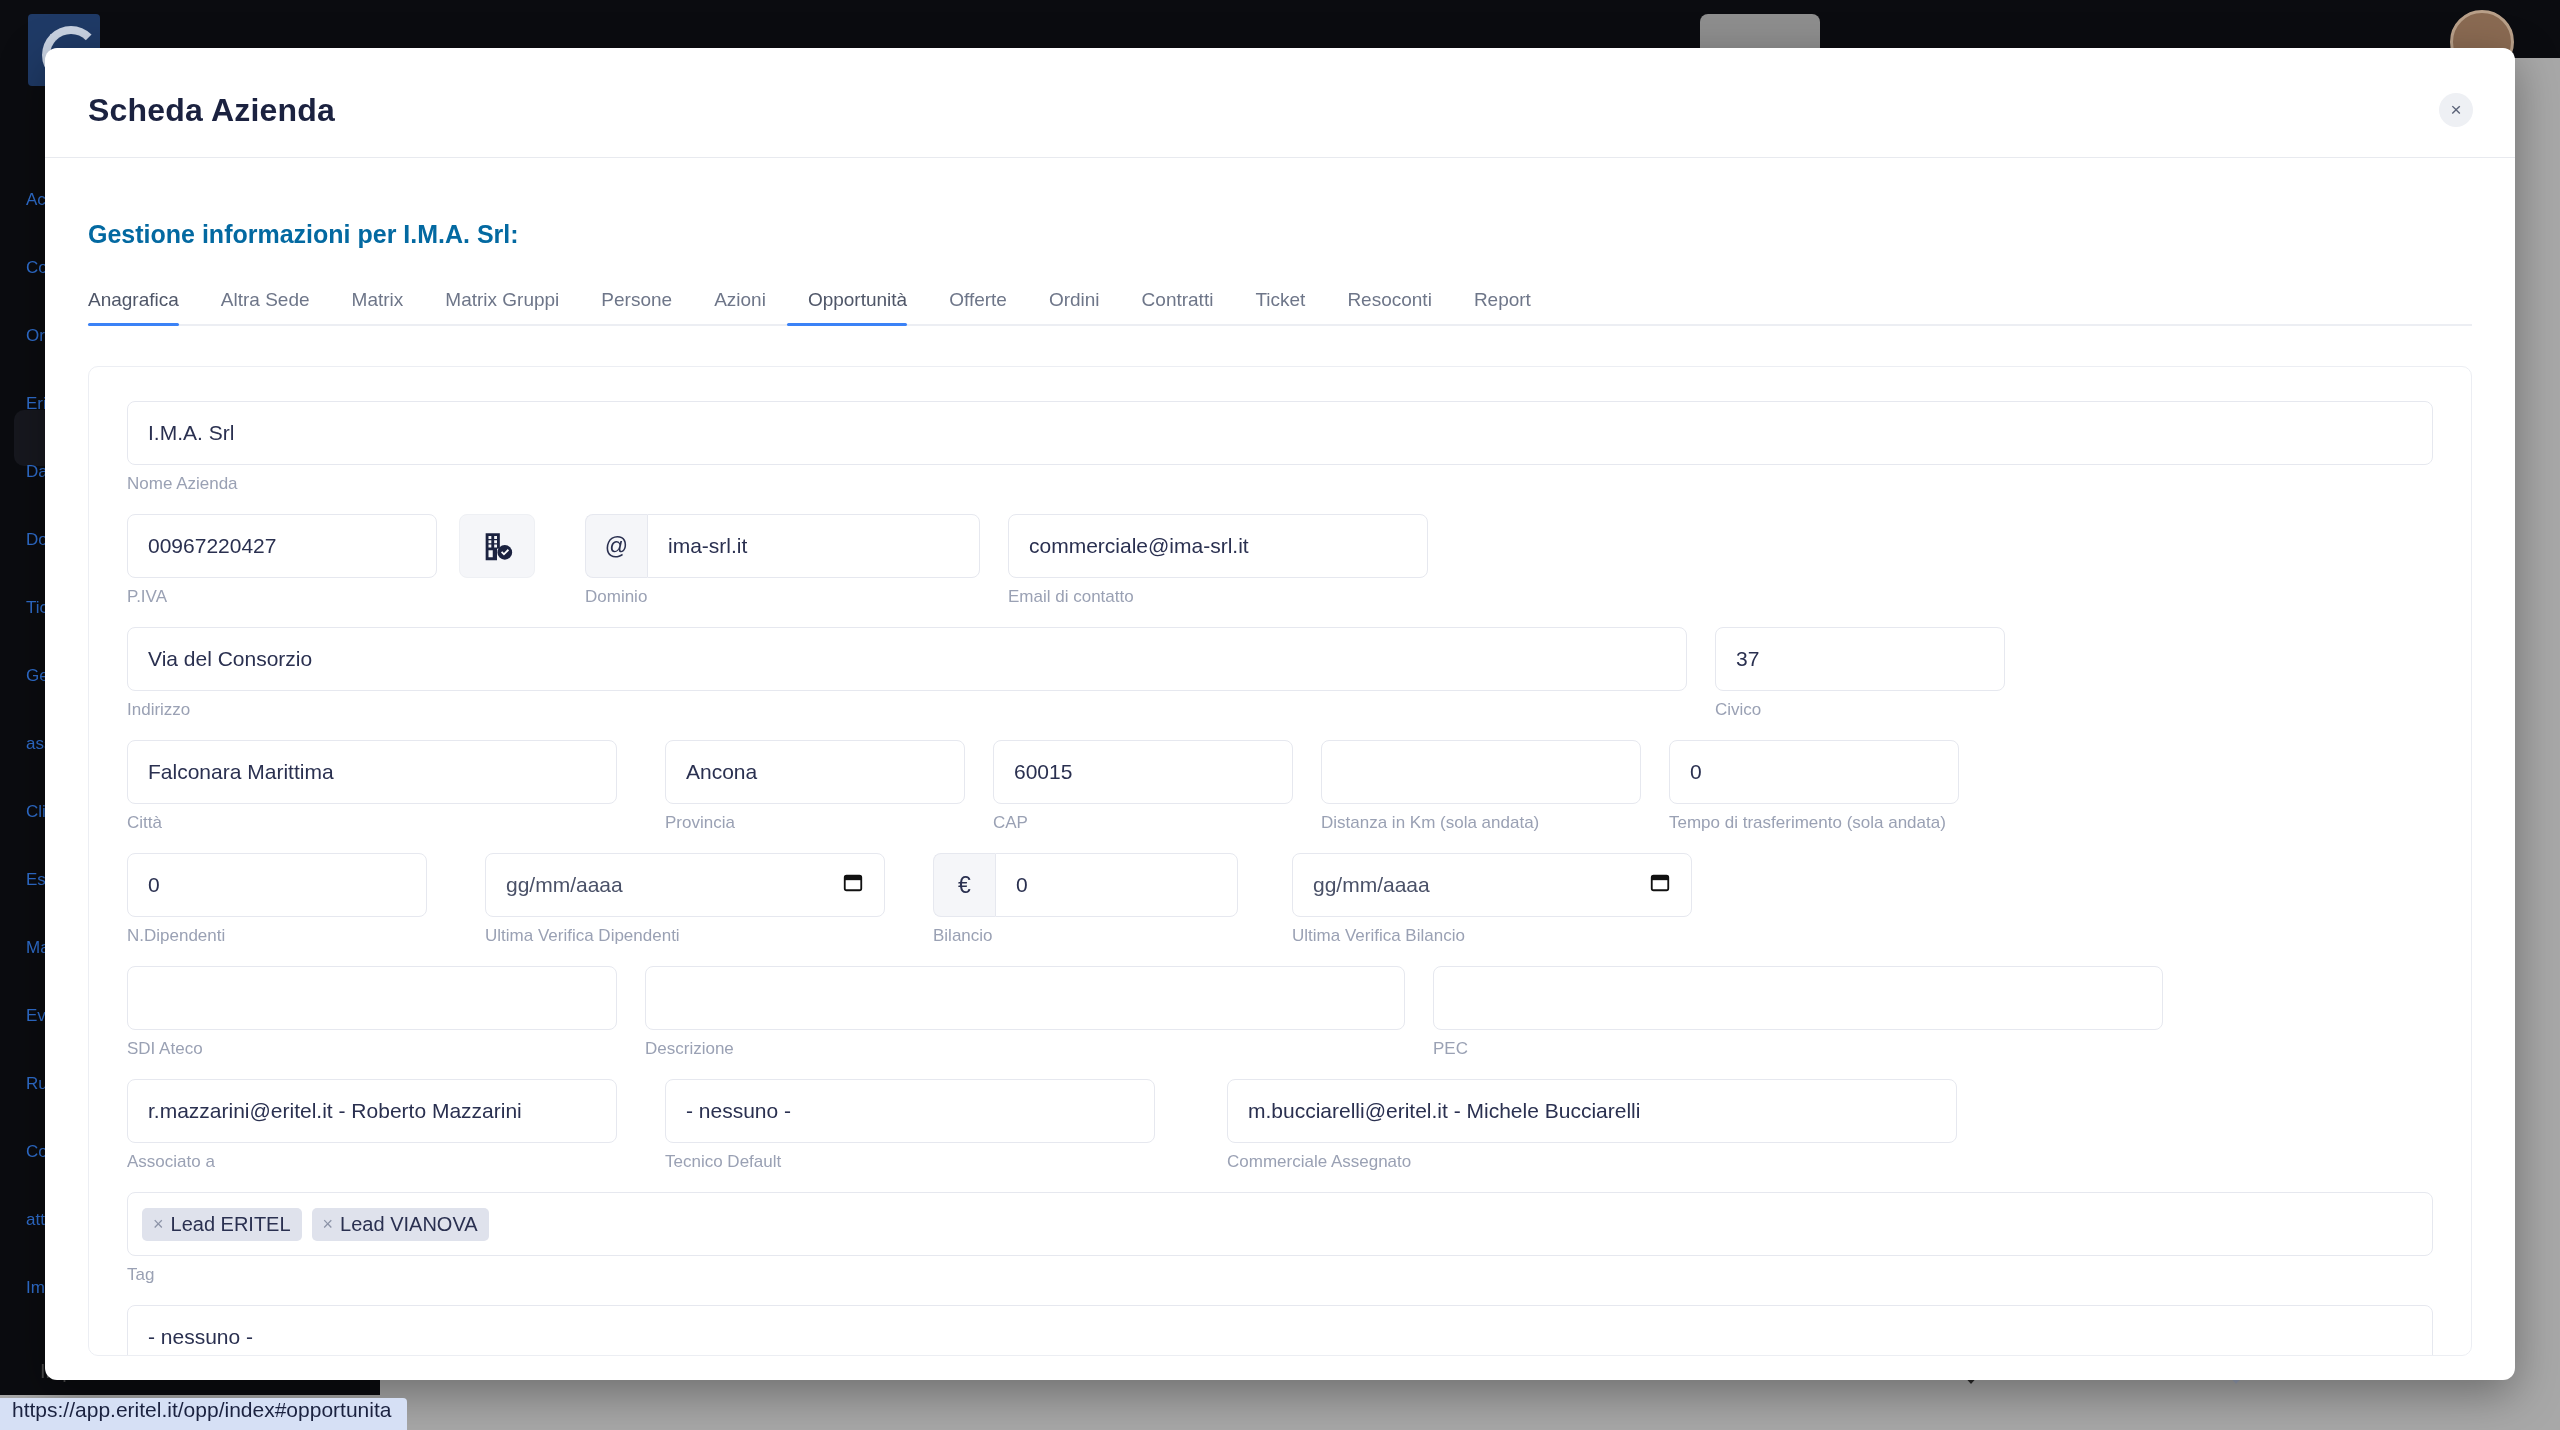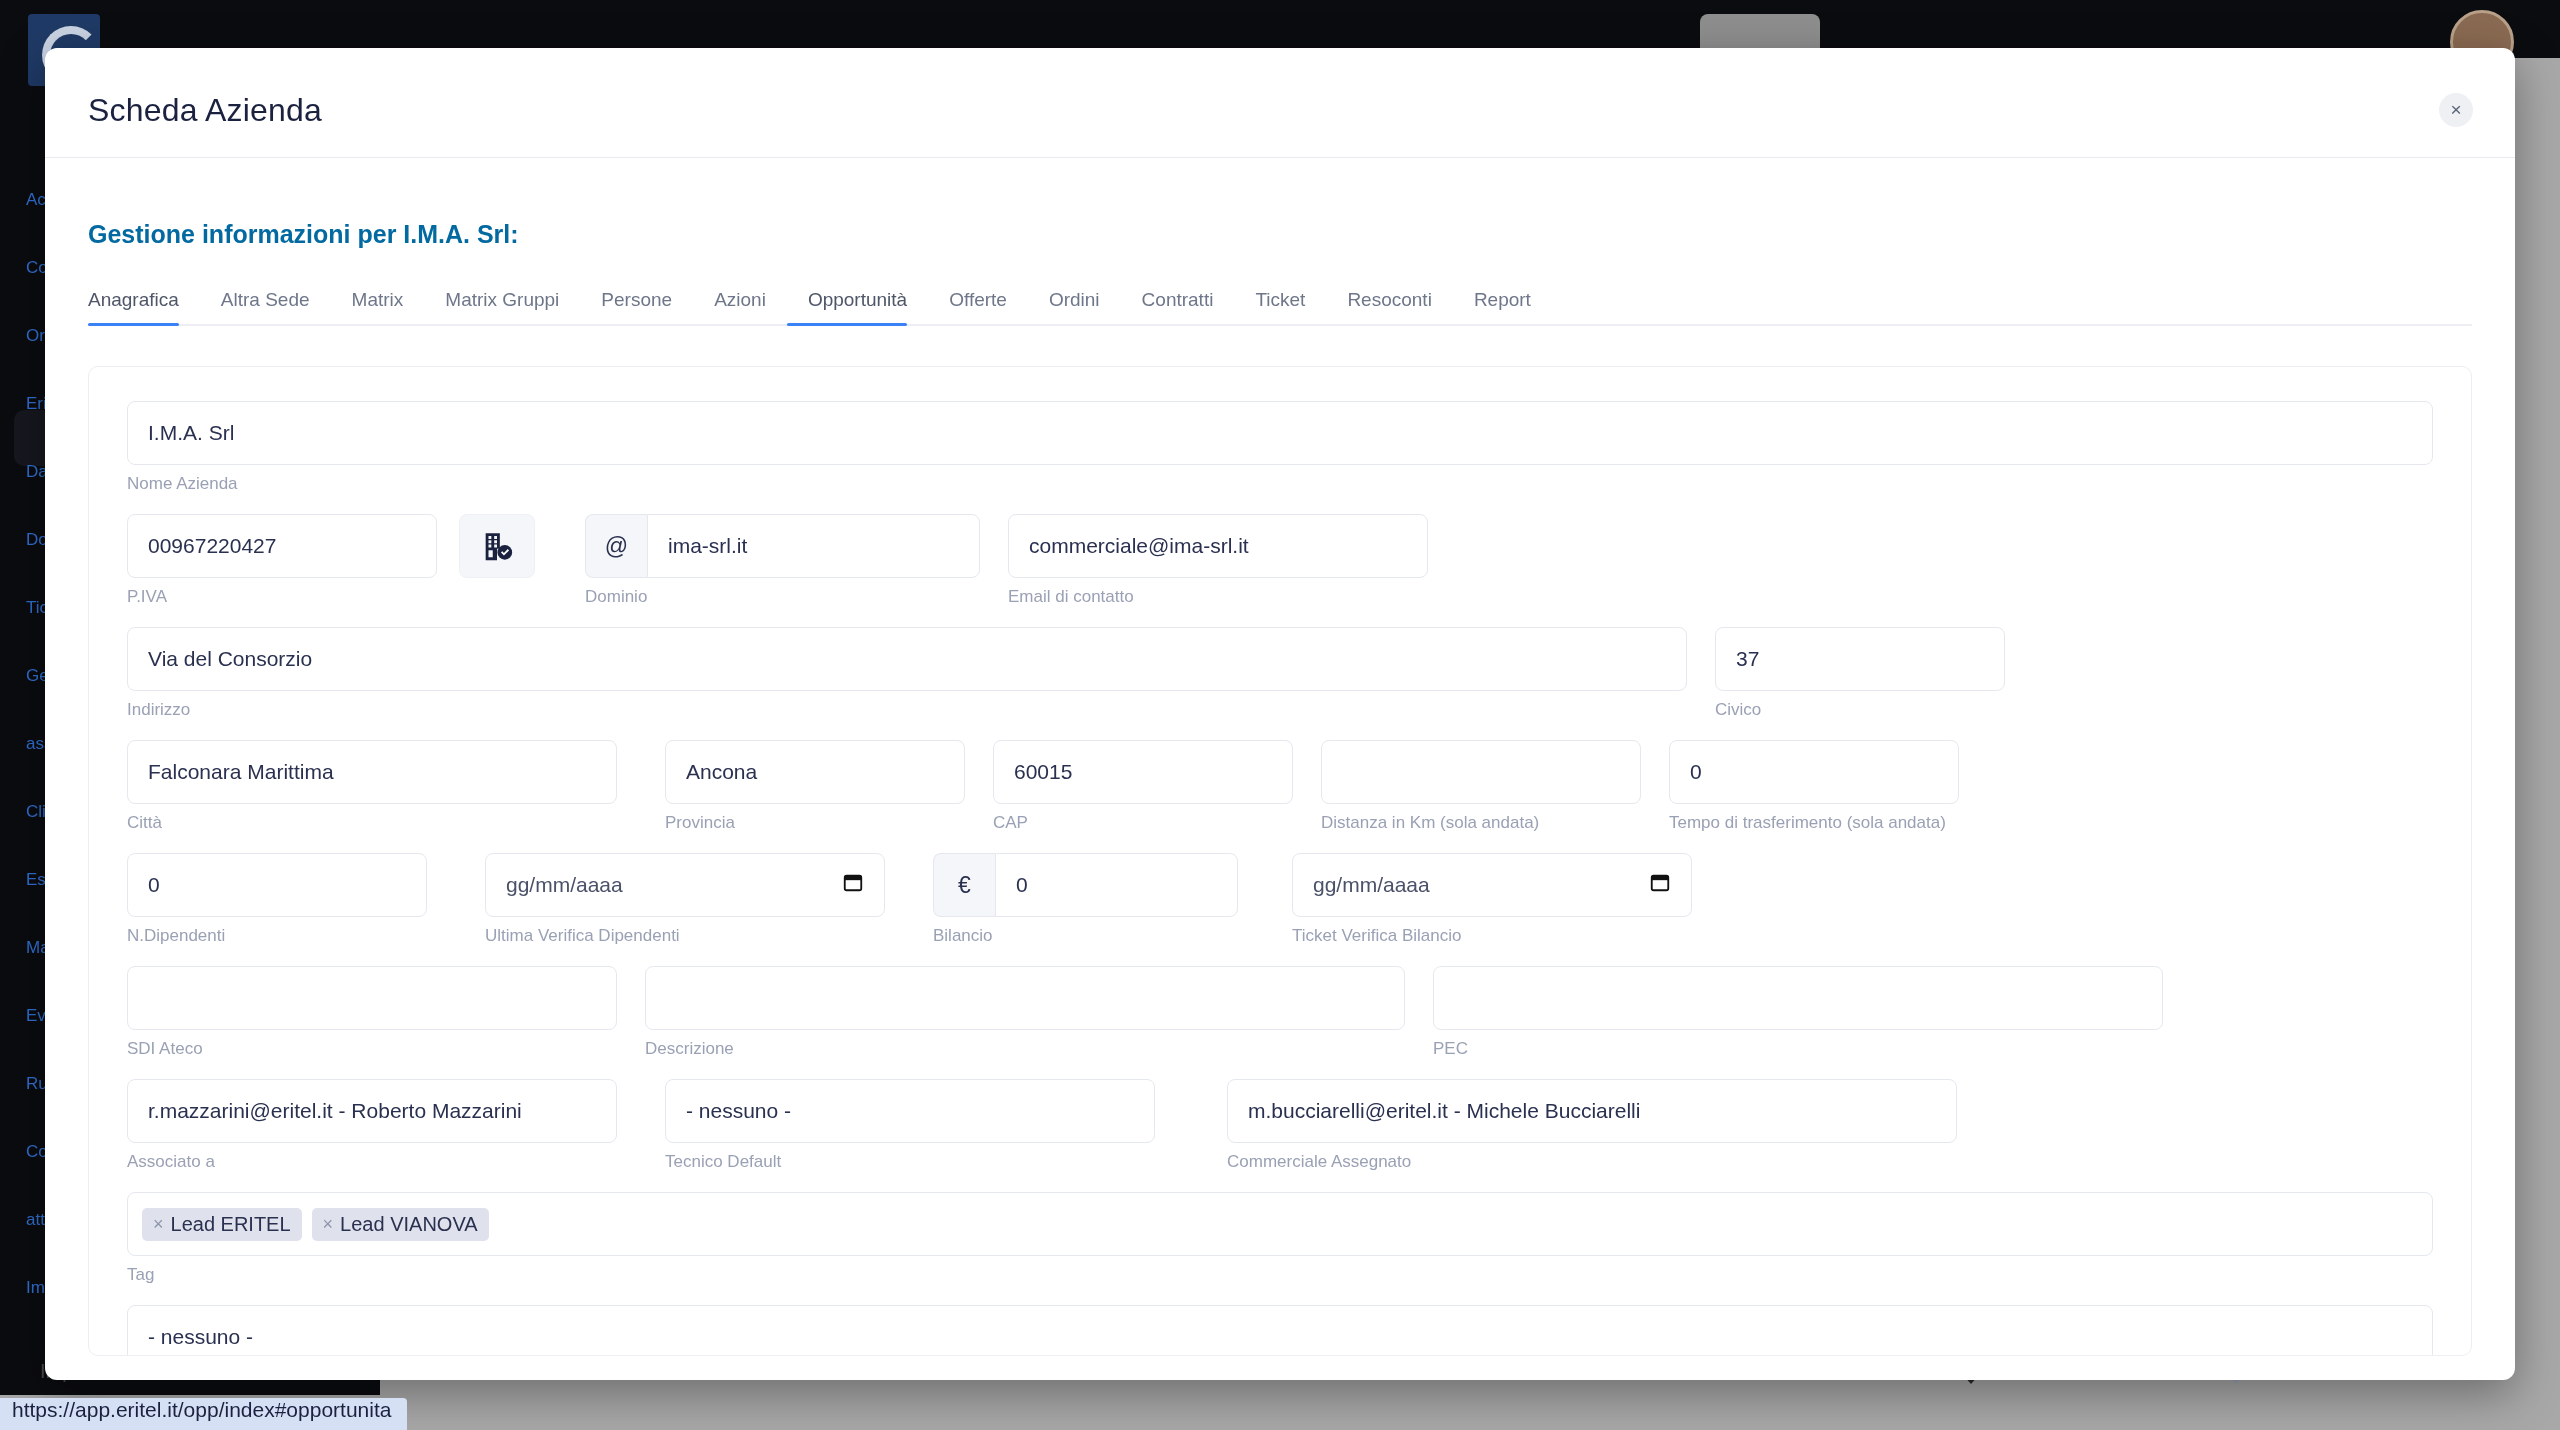--- a/index.html
+++ b/index.html
@@ -82,21 +82,21 @@
     overflow: hidden;
   }
   #modal-header {
     position: relative;
     height: 110px;
     border-bottom: 1px solid #e8eaef;
   }
   #modal-title {
     position: absolute; left: 43px; top: 62px;
     transform: translateY(-50%);
-    font-size: 32px; font-weight: normal; color: #1b2240;
+    font-size: 32px; font-weight: bold; color: #1b2240;
     letter-spacing: .2px;
   }
   #modal-close {
     position: absolute; right: 42px; top: 62px;
     transform: translateY(-50%);
     width: 34px; height: 34px; border-radius: 50%;
     background: #eef0f4; border: none;
     color: #5b6378; font-size: 19px; line-height: 34px;
     text-align: center; cursor: pointer; padding: 0;
     font-family: "Liberation Sans", sans-serif;
@@ -412,21 +412,21 @@
         <div class="field w-verb" style="margin-left:54px;">
           <div class="inp date">
             <span>gg/mm/aaaa</span>
             <span class="cal-ico">
               <svg width="22" height="22" viewBox="0 0 24 24" aria-hidden="true">
                 <rect x="3" y="5" width="18" height="16" rx="2" fill="none" stroke="#111" stroke-width="2"></rect>
                 <rect x="3" y="5" width="18" height="5" fill="#111"></rect>
               </svg>
             </span>
           </div>
-          <div class="lab">Ticket Verifica Bilancio</div>
+          <div class="lab">Ultima Verifica Bilancio</div>
         </div>
       </div>
 
       <div class="row">
         <div class="field w-third">
           <div class="inp"></div>
           <div class="lab">SDI Ateco</div>
         </div>
         <div class="field" style="width:760px;margin-left:28px;">
           <div class="inp"></div>

